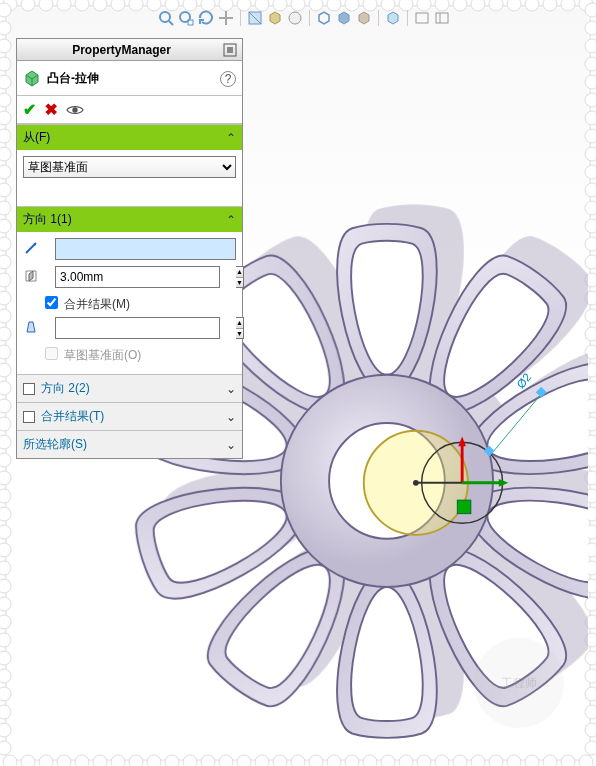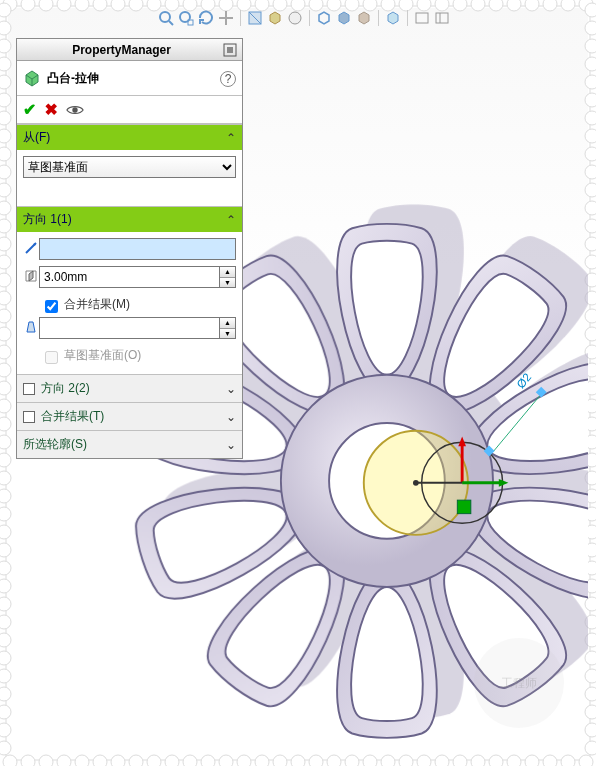--- a/index.html
+++ b/index.html
@@ -27,32 +27,32 @@
 .eye-icon { width: 18px; height: 12px; display: inline-block; }
 
 .section { border-top: 1px solid #c0c0c0; }
 .section-head { display: flex; align-items: center; padding: 4px 6px; background: #84cc16; cursor: pointer; }
 .section-head .lbl { flex: 1; color: #005; }
 .section-head .chev { color: #333; }
 .section-body { background: #fff; padding: 6px; }
 .dd { display: flex; align-items: center; margin-bottom: 22px; gap: 4px; }
 .dd select { flex: 1; height: 22px; background: linear-gradient(#fff,#eee); border: 1px solid #777; font-size: 12px; }
 .dd .leadicon { width: 18px; height: 18px; display: flex; align-items: center; justify-content: center; }
-.valrow { display: flex; align-items: center; gap: 0; margin-bottom: 6px; }
+.valrow { display: flex; align-items: center; gap: 16px; margin-bottom: 6px; }
 .valrow input[type=text] { flex: 1; height: 22px; border: 1px solid #777; padding: 0 4px; }
 .valrow .selected { background: #cde8ff; }
 .spinner { width: 16px; height: 22px; border: 1px solid #777; border-left: none; display: flex; flex-direction: column; }
 .spinner div { flex: 1; display: flex; align-items: center; justify-content: center; font-size: 7px; border-bottom: 1px solid #999; cursor: pointer; background: linear-gradient(#fff,#e0e0e0); }
 .spinner div:last-child { border-bottom: none; }
-.chk { display: flex; align-items: flex-end; gap: 4px; padding: 2px 0 4px 22px; color: #333; }
+.chk { display: flex; align-items: flex-start; gap: 4px; padding: 2px 0 4px 22px; color: #333; }
 .chk.disabled { color: #999; }
 .chk input { margin-right: 2px; }
 .collapsed-row { display: flex; align-items: center; padding: 5px 6px; background: #f0f0f0; border-top: 1px solid #c0c0c0; cursor: pointer; }
 .collapsed-row .sq { width: 12px; height: 12px; border: 1px solid #666; margin-right: 6px; background: #fff; }
-.collapsed-row .lbl { flex: 1; color: #14532d; }
+.collapsed-row .lbl { flex: 1; color: #0369a1; }
 .collapsed-row .chev { color: #333; }
 
 .model { position: absolute; left: 80px; top: 40px; right: -40px; bottom: -40px; z-index: 1; }
 
 .watermark { position: absolute; right: 24px; bottom: 30px; width: 90px; height: 90px; border-radius: 50%; background: rgba(200,200,200,.12); display: flex; align-items: center; justify-content: center; color: rgba(150,150,150,.35); font-size: 20px; z-index: 2; }
 </style>
 </head>
 <body>
 
 <div class="canvas">

